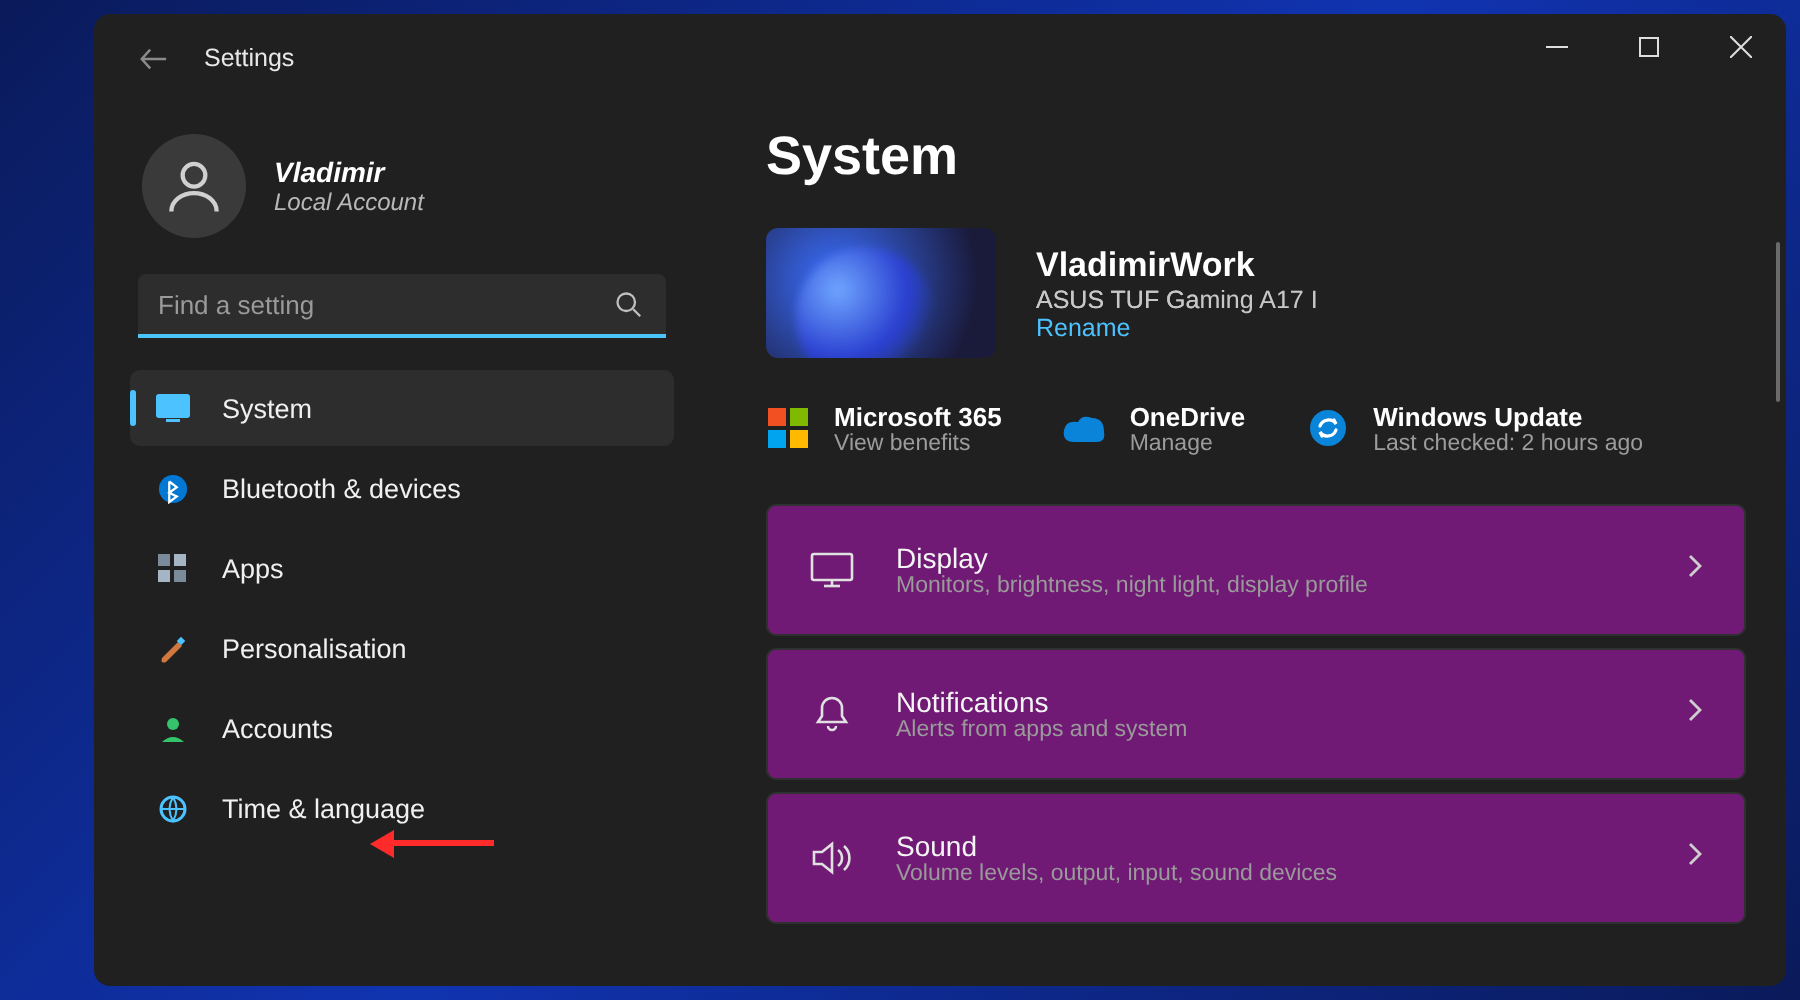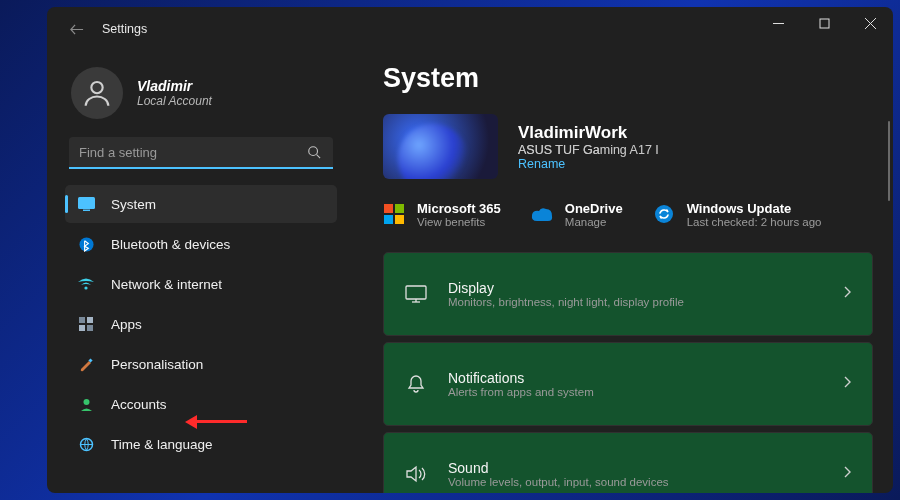--- a/index.html
+++ b/index.html
@@ -36,21 +36,21 @@
   .device-info { margin-left: 20px; }
   .device-name { font-size: 17px; font-weight: 600; }
   .device-model { font-size: 12.5px; color: #c7c7c7; background: linear-gradient(to right, #c7c7c7 0%, #c7c7c7 58%, #505050 58%, #505050 100%); -webkit-background-clip: text; background-clip:text;text-align:center; }
   .device-rename { font-size: 12.5px; color: #4cc2ff; }
   .svc-row { display: flex; gap: 30px; margin-bottom: 24px; }
   .svc { display: flex; align-items: flex-start; gap: 12px; }
   .svc-icon-box { width: 22px; height: 22px; display:flex; align-items:center; justify-content:center; margin-top:2px; }
   .svc-title { font-size: 13px; font-weight: 600; }
   .svc-sub { font-size: 11.5px; color: #9c9c9c; }
   .tiles { display: flex; flex-direction: column; gap: 6px; }
-  .tile { background: #14532d; border: 1px solid #303030; border-radius: 5px; height: 84px; display: flex; align-items: center; padding: 0 20px; }
+  .tile { background: #701a75; border: 1px solid #303030; border-radius: 5px; height: 66px; display: flex; align-items: center; padding: 0 20px; }
   .tile-icon { width: 24px; display:flex; align-items:center; justify-content:center; margin-right: 20px; color:#e0e0e0; }
   .tile-body { flex: 1; }
   .tile-title { font-size: 14px; color: #f4f4f4; }
   .tile-sub { font-size: 11.5px; color: #9a9a9a; }
   .tile-chevron { color: #cfcfcf; }
   .scroll-ind { position: absolute; right: 3px; top: 70px; width: 2px; height: 80px; background: #6a6a6a; border-radius: 1px; }
   .arrow-ann { position: absolute; left: 148px; top: 413px; pointer-events: none; }
   .arrow-line { width: 52px; height: 3px; background: #ff2b2b; }
   .arrow-head { position: absolute; left: -10px; top: -5px; width: 0; height: 0; border-right: 12px solid #ff2b2b; border-top: 7px solid transparent; border-bottom: 7px solid transparent; }
 </style>
@@ -124,30 +124,20 @@
           <span class="nav-icon">
               <svg width="15" height="15" viewBox="0 0 16 16">
                 <circle cx="8" cy="8" r="7.5" fill="#0078d4"></circle>
                 <path d="M6 4l4 3-4 3 4 2-4 3V4" fill="none" stroke="#fff" stroke-width="1.2"></path>
               </svg>
             </span>
           <span class="nav-label">Bluetooth &amp; devices</span>
         </div>
         <div class="nav-item">
           <span class="nav-icon">
-              <svg width="16" height="13" viewBox="0 0 16 13">
-                <path d="M0 4 Q8 -3 16 4 Q8 2 0 4" fill="#3dd0e8"></path>
-                <path d="M3 7 Q8 2 13 7 Q8 5 3 7" fill="#3dd0e8"></path>
-                <circle cx="8" cy="10" r="1.6" fill="#3dd0e8"></circle>
-              </svg>
-            </span>
-          <span class="nav-label">Network &amp; internet</span>
-        </div>
-        <div class="nav-item">
-          <span class="nav-icon">
               <svg width="15" height="15" viewBox="0 0 15 15">
                 <rect x="0" y="0" width="6" height="6" fill="#7a8a9a"></rect>
                 <rect x="8" y="0" width="6" height="6" fill="#a5b5c5"></rect>
                 <rect x="0" y="8" width="6" height="6" fill="#a5b5c5"></rect>
                 <rect x="8" y="8" width="6" height="6" fill="#7a8a9a"></rect>
               </svg>
             </span>
           <span class="nav-label">Apps</span>
         </div>
         <div class="nav-item">

